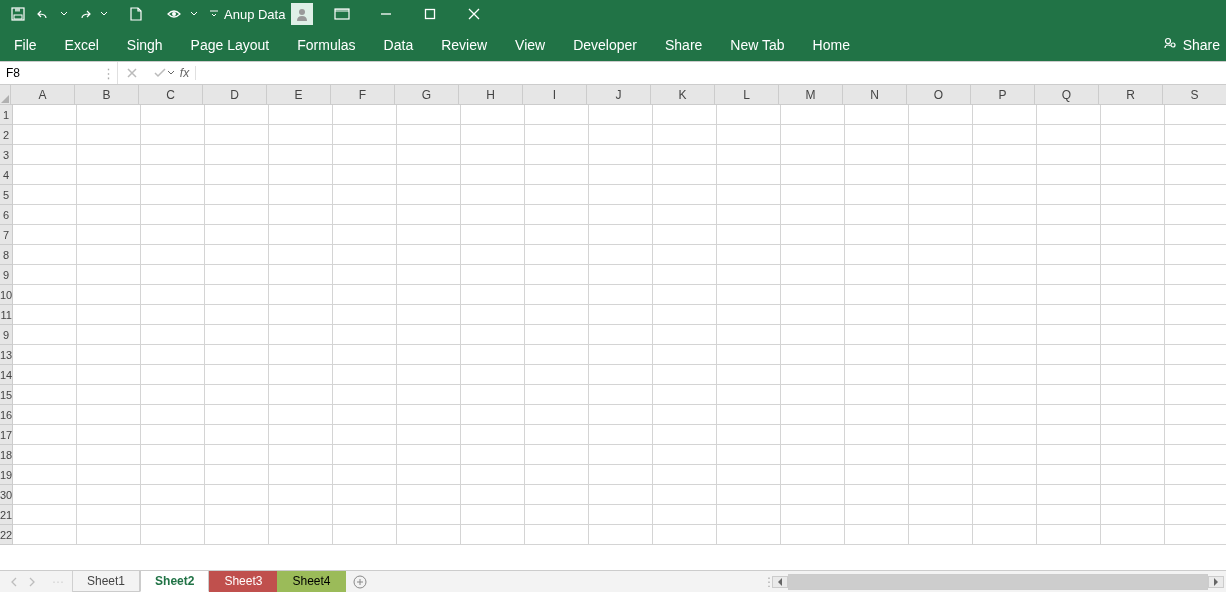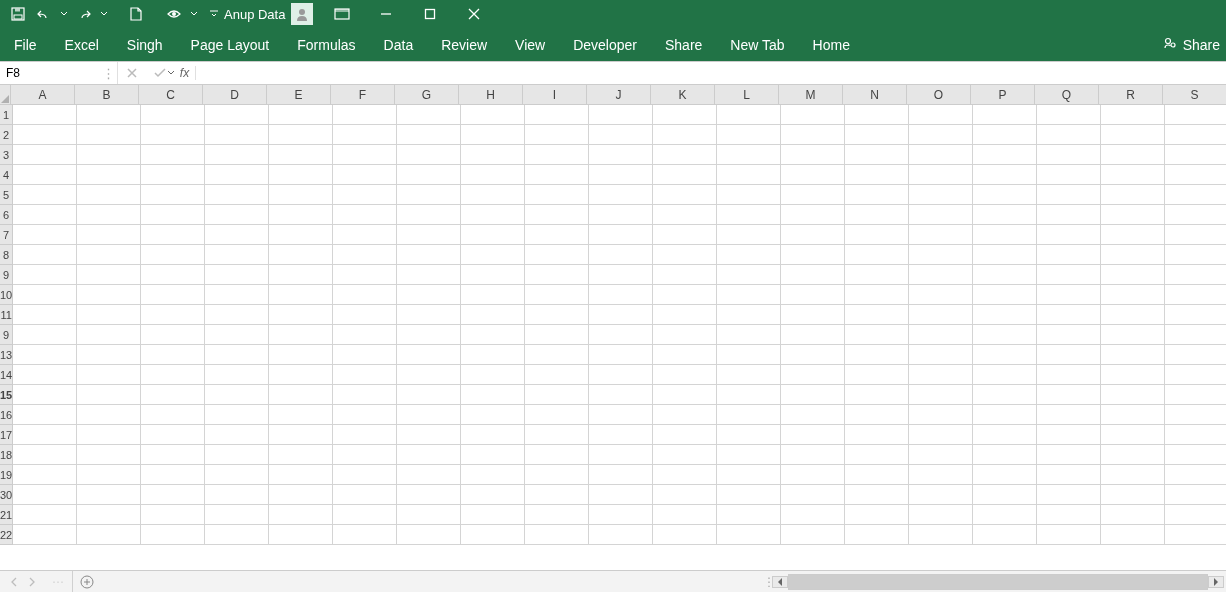--- a/index.html
+++ b/index.html
@@ -248,21 +248,21 @@
         <div class="row-header" style="height: 20px;">5</div>
         <div class="row-header" style="height: 20px;">6</div>
         <div class="row-header" style="height: 20px;">7</div>
         <div class="row-header" style="height: 20px;">8</div>
         <div class="row-header" style="height: 20px;">9</div>
         <div class="row-header" style="height: 20px;">10</div>
         <div class="row-header" style="height: 20px;">11</div>
         <div class="row-header" style="height: 20px;">9</div>
         <div class="row-header" style="height: 20px;">13</div>
         <div class="row-header" style="height: 20px;">14</div>
-        <div class="row-header" style="height: 20px; font-weight: bold;">15</div>
+        <div class="row-header" style="height: 20px;">15</div>
         <div class="row-header" style="height: 20px;">16</div>
         <div class="row-header" style="height: 20px;">17</div>
         <div class="row-header" style="height: 20px;">18</div>
         <div class="row-header" style="height: 20px;">19</div>
         <div class="row-header" style="height: 20px;">30</div>
         <div class="row-header" style="height: 20px;">21</div>
         <div class="row-header" style="height: 20px;">22</div>
       </div>
     <div class="cells">
         <div class="cell-row">
@@ -739,20 +739,26 @@
         </svg>
     </span>
     <span class="sheet-nav-btn disabled">
       <svg width="8" height="10">
           <path d="M2 1 L6 5 L2 9" fill="none" stroke="#888" stroke-width="1.3"></path>
         </svg>
     </span>
     <span style="width:6px"></span>
     <span class="sheet-nav-btn" style="opacity:0.3">⋯</span>
   </div>
+  <div class="sheet-tabs">
+      <div class="sheet-tab plain">Sheet1</div>
+      <div class="sheet-tab active-green-text">Sheet2</div>
+      <div class="sheet-tab red-bg">Sheet3</div>
+      <div class="sheet-tab green-bg">Sheet4</div>
+    </div>
   <span class="new-sheet">
     <svg width="14" height="14">
         <circle cx="7" cy="7" r="6" fill="none" stroke="#888" stroke-width="1"></circle>
         <path d="M7 4 L7 10 M4 7 L10 7" stroke="#888" stroke-width="1"></path>
       </svg>
   </span>
   <div class="hscroll-area">
     <span class="hscroll-handle">⋮</span>
     <span class="hscroll-btn" style="border:1px solid #ccc; background:#eaeaea">
       <svg width="8" height="10">

